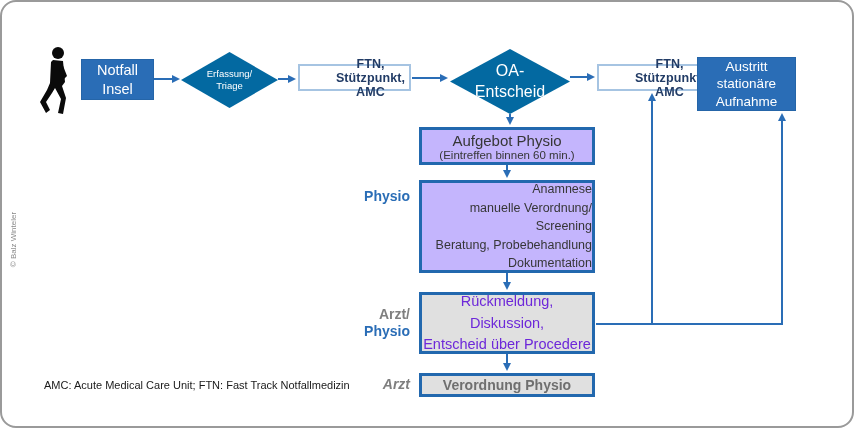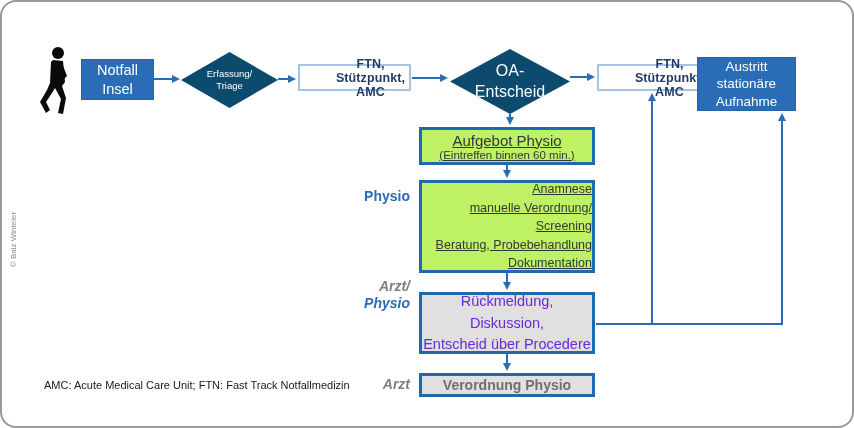--- a/index.html
+++ b/index.html
@@ -13,27 +13,27 @@
 
   .box-blue{
     background:#2a6db6;border:1px solid #2565a8;color:#ffffff;
     line-height:1.28;font-size:14.5px;
   }
   .box-outline{
     background:#ffffff;border:2px solid #a6c4e2;color:#223c66;
     font-size:12.5px;font-weight:bold;letter-spacing:0.1px;padding-left:32px;
   }
   .box-white{
-    background:#bef264;border:3px solid #2268ae;color:#363636;text-decoration:underline;
+    background:#c4b5fd;border:3px solid #2268ae;color:#363636;
   }
   .box-gray{
     background:#e0e0e0;border:3px solid #2268ae;color:#6d28d9;
   }
   .diamond{
-    background:#0c4a6e;color:#ffffff;
+    background:#0369a1;color:#ffffff;
     clip-path:polygon(50% 0%,100% 50%,50% 100%,0% 50%);
     line-height:1.3;
   }
   .rowlabel{font-size:14px;font-weight:bold;text-align:right;line-height:1.18;}
   .lbl-blue{color:#2a6db6;}
   .lbl-gray{color:#7f7f7f;}
   .footnote{font-size:11px;color:#1a1a1a;}
   .copyright{
     font-size:8px;color:#8a8a8a;white-space:nowrap;
     transform:rotate(-90deg);transform-origin:center;
@@ -103,21 +103,21 @@
     <span>Rückmeldung, Diskussion,</span>
     <span>Entscheid über Procedere</span>
   </div>
 
   <div class="abs flex-c box-gray" style="left:417px;top:371px;width:176px;height:24px;font-size:14px;font-weight:bold;color:#6f6f6f;">
     <span>Verordnung Physio</span>
   </div>
 
   <div class="abs rowlabel lbl-blue" style="left:330px;top:186px;width:78px;">Physio</div>
 
-  <div class="abs rowlabel" style="left:330px;top:276px;width:78px;font-style:italic;">
+  <div class="abs rowlabel" style="left:330px;top:304px;width:78px;">
     <span class="lbl-gray">Arzt/</span><br>
     <span class="lbl-blue">Physio</span>
   </div>
 
   <div class="abs rowlabel lbl-gray" style="left:330px;top:374px;width:78px;font-style:italic;">Arzt</div>
 
   <div class="abs footnote" style="left:42px;top:377px;">AMC: Acute Medical Care Unit; FTN: Fast Track Notfallmedizin</div>
 
   <div class="abs copyright" style="left:-24px;top:233px;width:70px;text-align:center;">© Balz Winteler</div>
 

